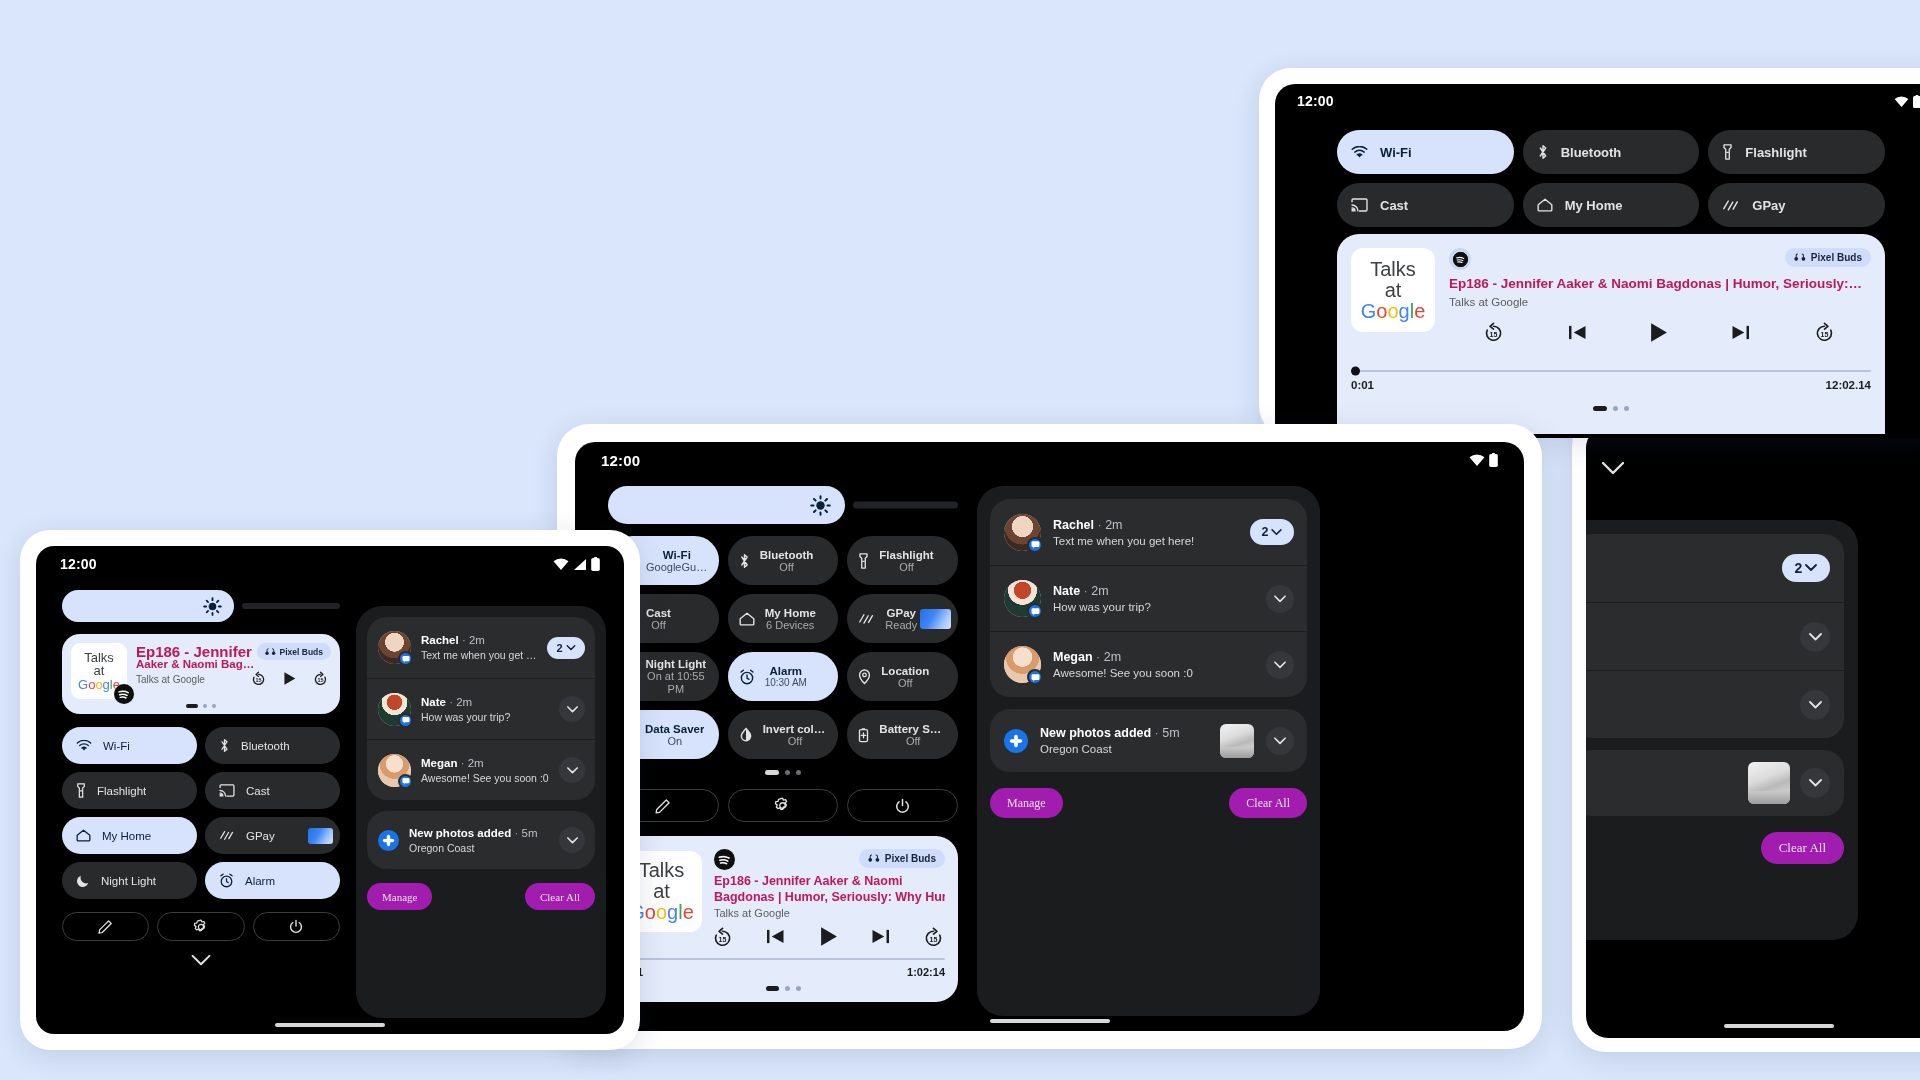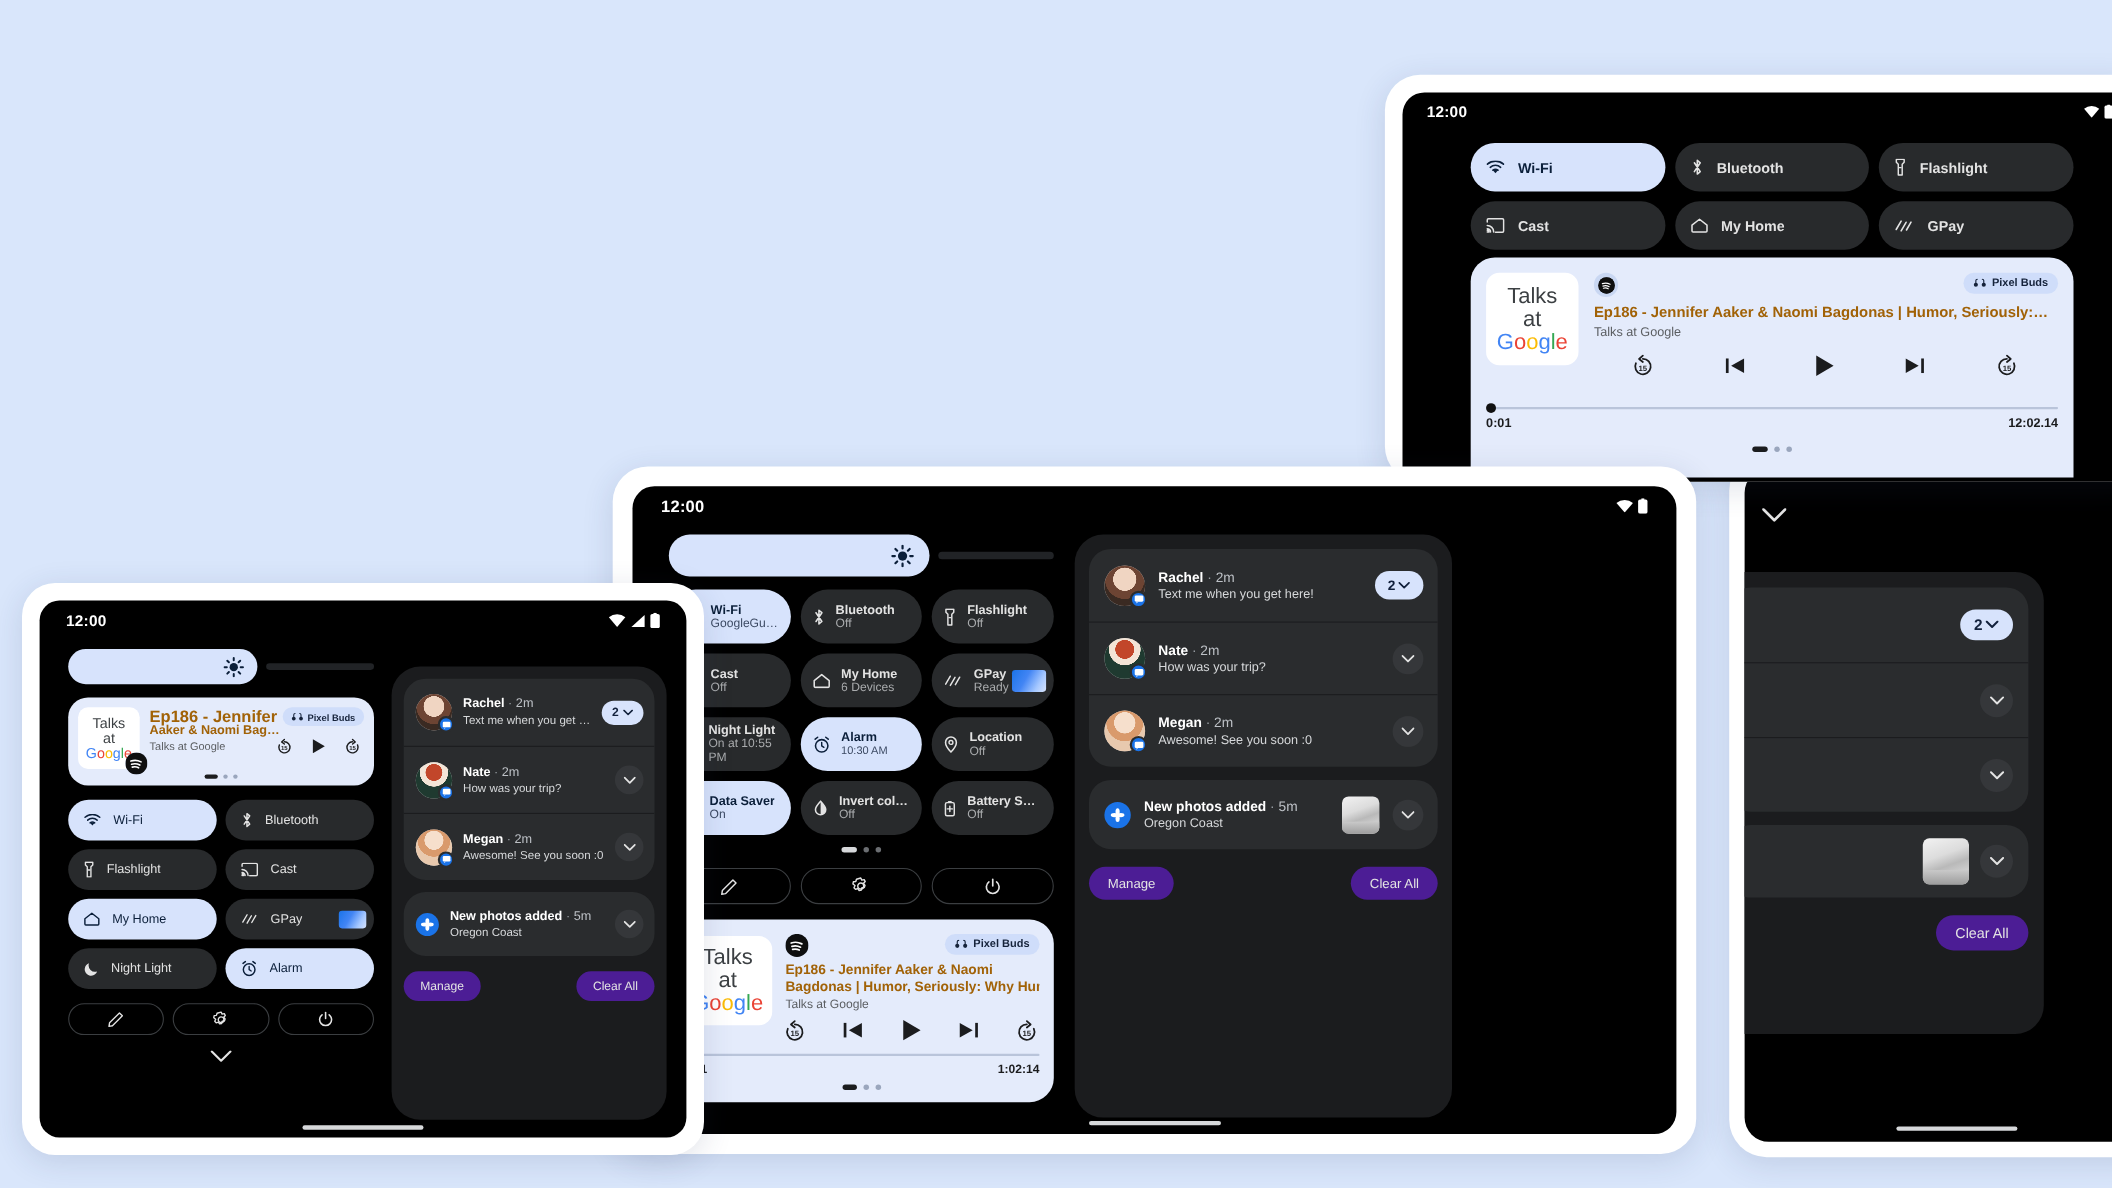--- a/index.html
+++ b/index.html
@@ -19,42 +19,42 @@
   .statusbar{ position:absolute; left:0; right:0; top:0; display:flex; align-items:center; justify-content:space-between; color:#fff; }
   .clock{ font-weight:700; letter-spacing:.2px; }
   .sysicons{ display:flex; align-items:center; gap:4px; }
   .i-wifi{ display:block; }
   .i-batt{ display:block; }
 
   
   .tile{ display:flex; align-items:center; border-radius:999px; background:#282a2c; color:#e3e3e3; position:relative; overflow:hidden; }
   .tile.on{ background:#d7e3fc; color:#0b1f3a; }
   .tile .tl-ico{ flex:0 0 auto; display:flex; align-items:center; justify-content:center; }
-  .tile .tl-txt{ display:flex; flex-direction:column; justify-content:center; min-width:0; }
+  .tile .tl-txt{ display:flex; flex-direction:column; justify-content:center; min-width:0;text-align:center; }
   .tile .tl-title{ font-weight:700; white-space:nowrap; overflow:hidden; text-overflow:ellipsis; }
   .tile .tl-sub{ color:#a9abad; white-space:nowrap; overflow:hidden; text-overflow:ellipsis; }
   .tile.on .tl-sub{ color:#3c4a63; }
   .gpaycard{ position:absolute; border-radius:3px; background:linear-gradient(120deg,#1a73e8 0%,#4285f4 40%,#a6c8ff 75%,#d7e3fc 100%); }
 
   
   .brightrow{ position:absolute; display:flex; align-items:center; }
   .brightbar{ background:#d7e3fc; border-radius:999px; position:relative; display:flex; align-items:center; justify-content:flex-end; }
   .brighttrack{ background:#212326; border-radius:999px; }
 
   
   .footbtn{ border:1px solid #3b3e41; border-radius:999px; display:flex; align-items:center; justify-content:center; background:transparent; color:#e3e3e3; }
 
   
   .media{ background:#e4ebfb; border-radius:22px; position:relative; overflow:hidden; }
   .art{ background:#fff; border-radius:12px; display:flex; flex-direction:column; align-items:center; justify-content:center; color:#3c4043; line-height:1.05; }
   .art .g1{color:#4285f4}.art .g2{color:#ea4335}.art .g3{color:#fbbc05}.art .g4{color:#4285f4}.art .g5{color:#34a853}.art .g6{color:#ea4335}
   .srcdot{ border-radius:50%; background:#c9d7f2; display:flex; align-items:center; justify-content:center; }
   .srcdot .sp{ border-radius:50%; background:#0f0f0f; position:relative; }
   .budschip{ background:#cfddfa; border-radius:999px; display:flex; align-items:center; color:#16233b; font-weight:700; }
-  .mtitle{ color:#a16207; font-weight:700; }
+  .mtitle{ color:#be185d; font-weight:700; }
   .msub{ color:#5b5e62; }
   .ctrls{ display:flex; align-items:center; color:#1b1c1e; }
   .seek{ position:relative; }
   .seektrack{ background:#b9c4da; border-radius:2px; width:100%; }
   .seekknob{ position:absolute; border-radius:50%; background:#111; left:0; top:50%; transform:translate(0,-50%); }
   .times{ display:flex; justify-content:space-between; color:#1b1c1e; font-weight:700; }
   .dots{ display:flex; align-items:center; justify-content:center; }
   .dots i{ background:#9aa6bd; border-radius:999px; display:block; }
   .dots i.act{ background:#1b1c1e; }
 
@@ -70,21 +70,21 @@
   .nhead{ color:#fff; font-weight:700; white-space:nowrap; }
   .nhead .sep{ color:#9aa0a6; font-weight:400; }
   .nhead .tm{ color:#bdc1c6; font-weight:400; }
   .nbody{ color:#d6d8da; white-space:nowrap; overflow:hidden; text-overflow:ellipsis; }
   .chipcount{ background:#d7e3fc; border-radius:999px; color:#12213c; display:flex; align-items:center; justify-content:center; font-weight:700; flex:0 0 auto; }
   .chev{ border-radius:50%; background:#35373a; display:flex; align-items:center; justify-content:center; flex:0 0 auto; }
   .thumb{ border-radius:6px; flex:0 0 auto; background:linear-gradient(160deg,#f2f2f2 0%,#dcdcdc 38%,#b9b9b9 58%,#eaeaea 100%); position:relative; overflow:hidden; }
   .thumb::after{ content:""; position:absolute; left:0; right:0; bottom:0; height:32%; background:linear-gradient(#c9c9c9,#9d9d9d); }
   .photoicon{ border-radius:50%; background:#1a73e8; display:flex; align-items:center; justify-content:center; flex:0 0 auto; }
   .nbtns{ display:flex; justify-content:space-between; }
-  .nbtn{ background:#4c1d95; border-radius:999px; color:#e3e3e3; display:flex; align-items:center; justify-content:center; }
+  .nbtn{ background:#a21caf; border-radius:999px; color:#e3e3e3; display:flex; align-items:center; justify-content:center;font-family:Liberation Serif, serif; }
 
   .homeind{ position:absolute; border-radius:999px; background:#d6d8da; }
   .collapse{ position:absolute; display:flex; align-items:center; justify-content:center; color:#e3e3e3; }
 </style>
 </head>
 <body>
 
 <div class="stage">
 
   <div class="device" style="left:1572px; top:412px; width:400px; height:640px; border-radius:34px;">

